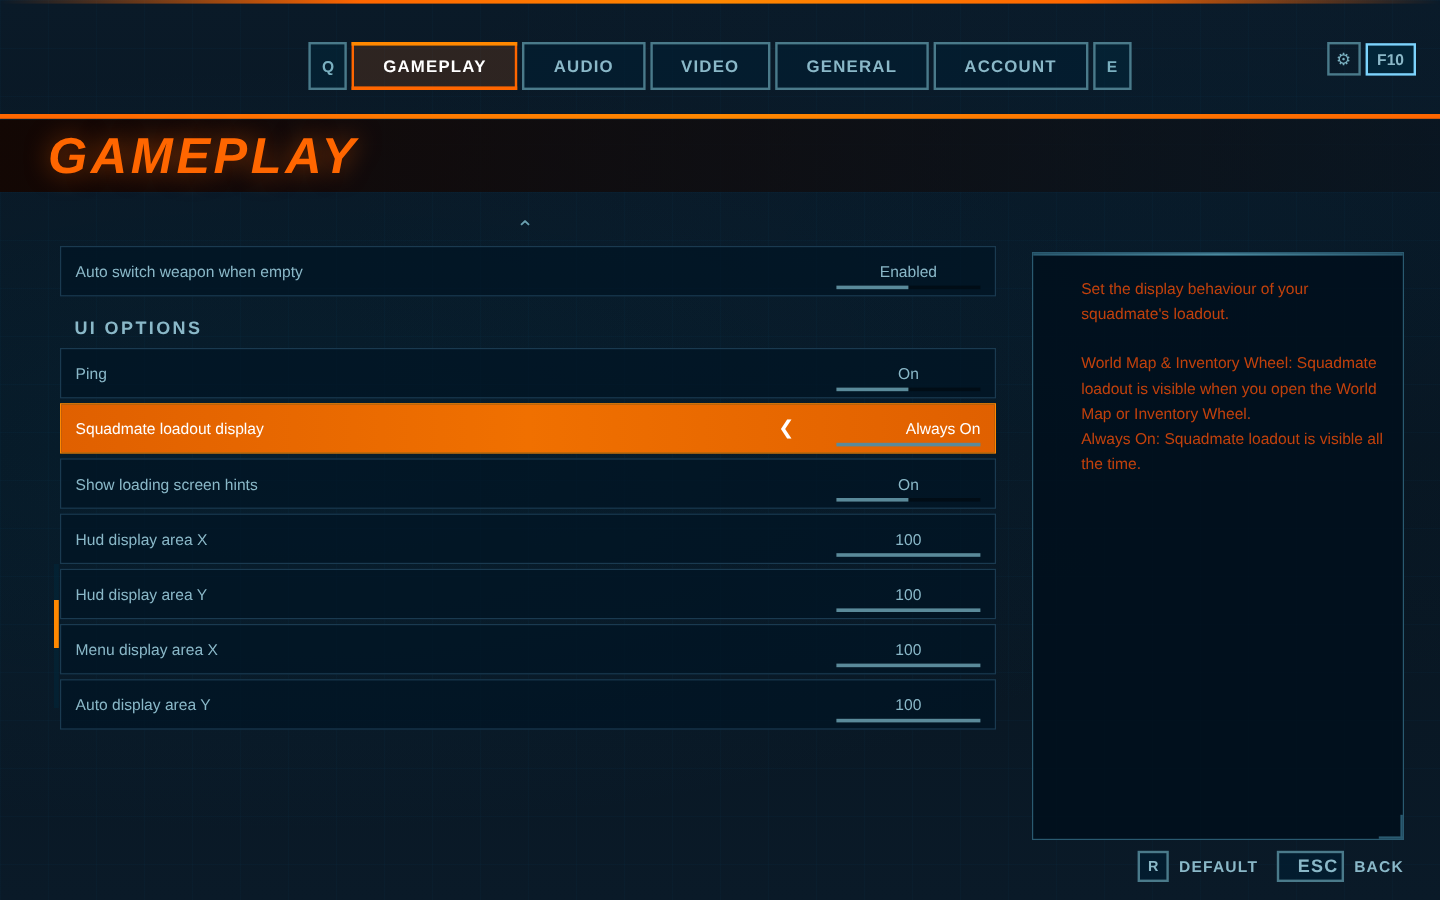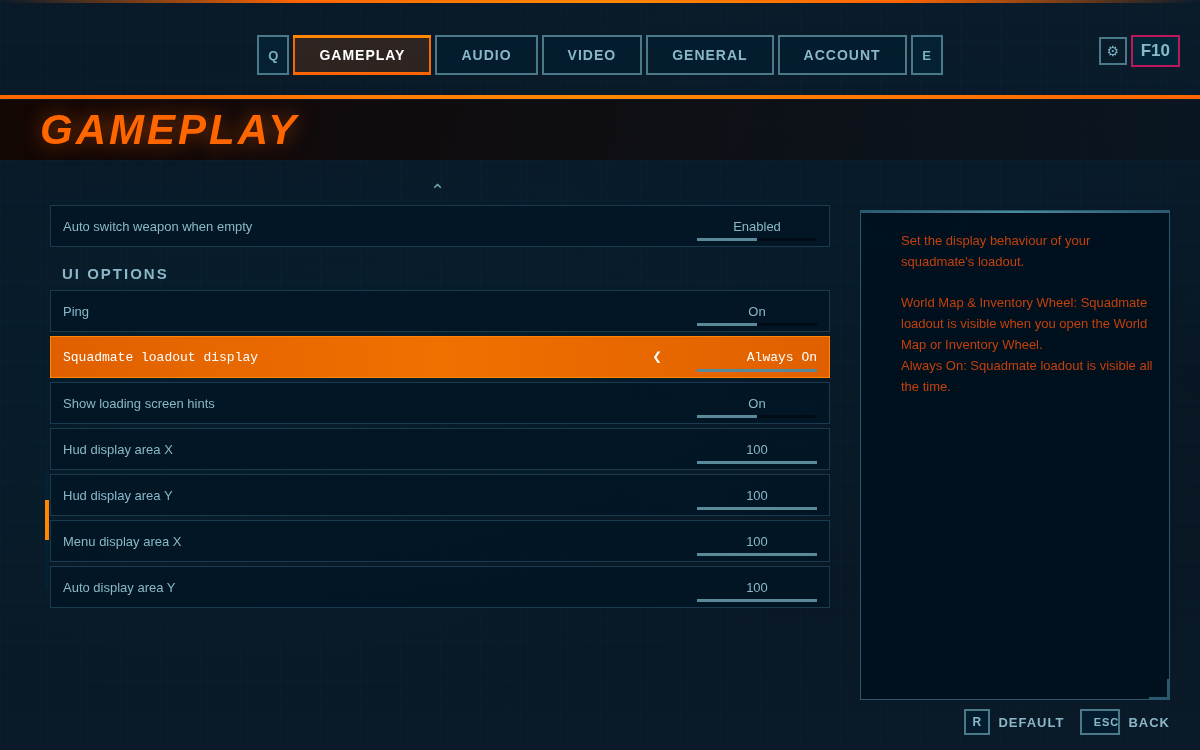--- a/index.html
+++ b/index.html
@@ -137,23 +137,23 @@
       height: 28px;
       border: 2px solid #4a7a8a;
       display: flex;
       align-items: center;
       justify-content: center;
       font-size: 14px;
     }
 
     .f10-box {
       background: rgba(0,40,60,0.8);
-      border: 2px solid #be185d;
+      border: 2px solid #7dd3fc;
       padding: 4px 8px;
-      font-size: 17px;
+      font-size: 13px;
       color: #8ab8c8;
       font-weight: bold;
     }
 
     
     .nav-bottom-accent {
       position: absolute;
       top: 95px;
       left: 0;
       right: 0;
@@ -213,21 +213,20 @@
       padding: 0 12px;
       margin-bottom: 4px;
       position: relative;
       cursor: pointer;
       gap: 27px;
     }
 
     .settings-row.active {
       background: linear-gradient(90deg, #e06000, #f07000, #e06000);
       border-color: #ff8800;
-      font-family: Liberation Mono, monospace;
     }
 
     .settings-row-label {
       color: #8ab8c8;
       font-size: 13px;
       flex: 1;
     }
 
     .settings-row.active .settings-row-label {
       color: #ffffff;
@@ -478,16 +477,16 @@
   <p class="info-text">Set the display behaviour of your squadmate's loadout.<br><br>World Map &amp; Inventory Wheel: Squadmate loadout is visible when you open the World Map or Inventory Wheel.<br>Always On: Squadmate loadout is visible all the time.</p>
   <div class="info-panel-corner"></div>
 </div>
 
 <div class="bottom-bar">
   <div class="bottom-btn">
     <div class="bottom-btn-key">R</div>
     <span>DEFAULT</span>
   </div>
   <div class="bottom-btn">
-    <div class="bottom-btn-key" style="width:40px; font-size:11px;padding-left:12px;">ESC</div>
+    <div class="bottom-btn-key" style="width:56px; font-size:15px;padding-left:12px;">ESC</div>
     <span>BACK</span>
   </div>
 </div>
 
 </body></html>

